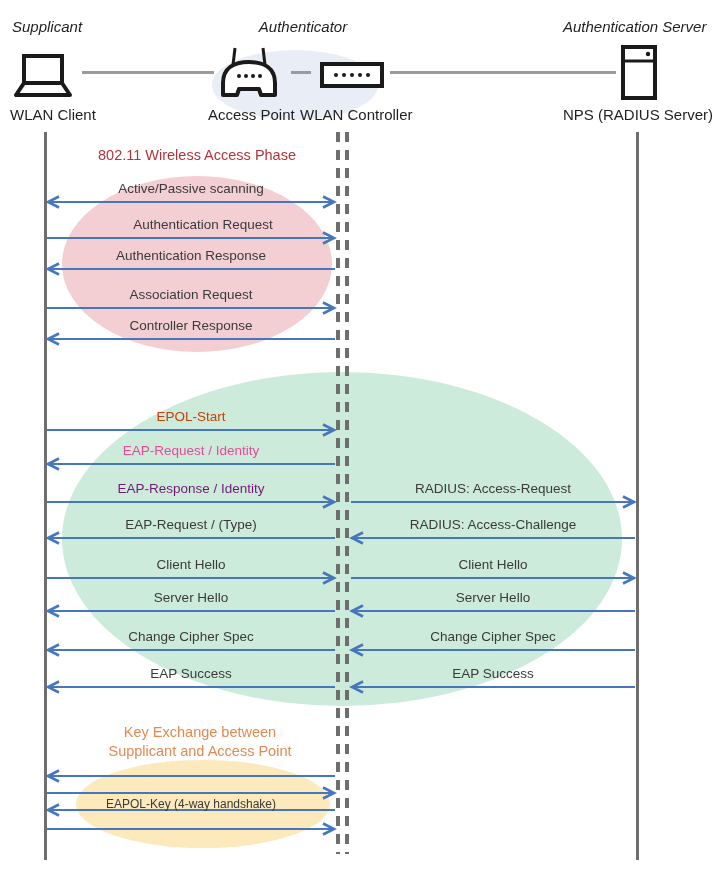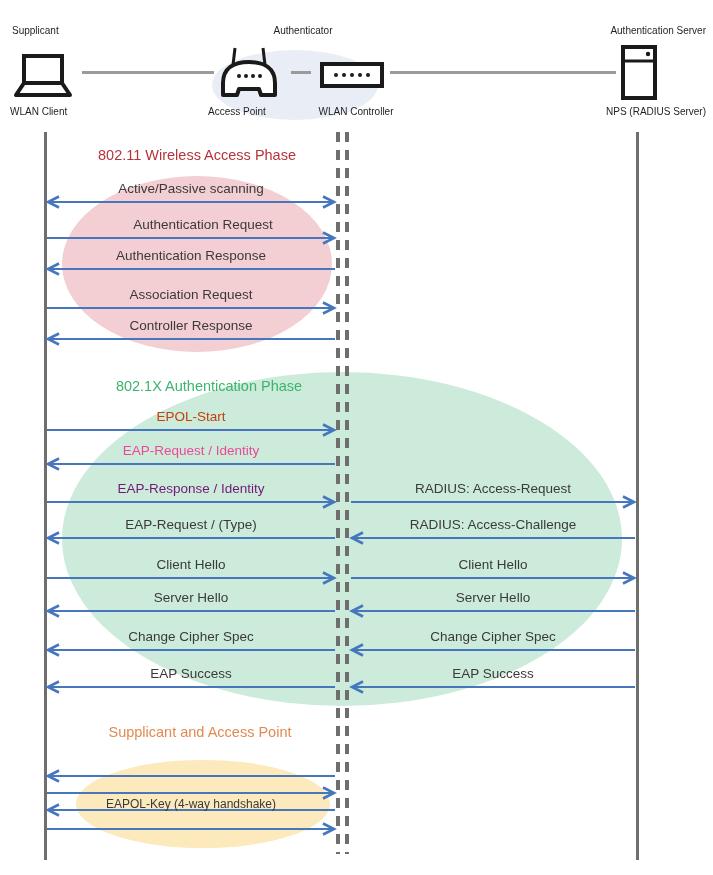--- a/index.html
+++ b/index.html
@@ -7,22 +7,22 @@
     position:relative;width:713px;height:875px;background:#ffffff;overflow:hidden;
     font-family:"Liberation Sans",sans-serif;color:#3a3a3a;
   }
   .ellipse{position:absolute;border-radius:50%;z-index:0;}
   .lifeline{position:absolute;width:3px;background:#6e6e6e;z-index:2;}
   .lifeline-dashed{
     position:absolute;width:4px;z-index:2;
     background:repeating-linear-gradient(to bottom,#6e6e6e 0 10px,transparent 10px 18px);
   }
   .connector{position:absolute;height:3px;background:#9b9b9b;z-index:1;}
-  .role-label{position:absolute;top:25px;font-size:10px;color:#1f1f1f;white-space:nowrap;z-index:3;}
-  .device-label{position:absolute;top:106px;font-size:10px;color:#1f1f1f;white-space:nowrap;z-index:3;}
+  .role-label{position:absolute;top:18px;font-size:15px;color:#1f1f1f;white-space:nowrap;z-index:3;font-style:italic;}
+  .device-label{position:absolute;top:106px;font-size:15px;color:#1f1f1f;white-space:nowrap;z-index:3;}
   .icon{position:absolute;z-index:3;line-height:0;}
   .phase-title{position:absolute;font-size:14.5px;text-align:center;white-space:nowrap;z-index:3;line-height:18.5px;}
   .msg-label{
     position:absolute;height:16px;line-height:16px;font-size:13.5px;text-align:center;
     white-space:nowrap;z-index:4;color:#3a3a3a;
   }
   .msg-arrow{position:absolute;z-index:3;overflow:visible;}
   .float-label{
     position:absolute;font-size:12px;text-align:center;white-space:nowrap;z-index:4;color:#3a3a3a;
   }
@@ -84,22 +84,22 @@
   <div class="device-label" style="left:200px;width:90px;text-align:left;margin-left:8px;">Access Point</div>
   <div class="device-label" style="left:300px;width:112px;text-align:center;">WLAN Controller</div>
   <div class="device-label" style="left:563px;width:143px;text-align:right;">NPS (RADIUS Server)</div>
 
   <div class="lifeline" style="left:44px;top:132px;height:728px;"></div>
   <div class="lifeline-dashed" style="left:336px;top:132px;height:722px;"></div>
   <div class="lifeline-dashed" style="left:345px;top:132px;height:722px;"></div>
   <div class="lifeline" style="left:636px;top:132px;height:728px;"></div>
 
   <div class="phase-title" style="left: 82px; top: 146px; width: 230px; color: rgb(181, 52, 58);">802.11 Wireless Access Phase</div>
-  <div class="phase-title" style="left: 94px; top: 377px; width: 230px; color: rgb(60, 180, 110);">802.1X Authentication Phase</div>
   <div class="phase-title" style="left: 85px; top: 723px; width: 230px; color: rgb(226, 138, 81);">
+    <div>Key Exchange between</div>
     <div>Supplicant and Access Point</div>
   </div>
 
   <div class="float-label" style="left:66px;top:797px;width:250px;">EAPOL-Key (4-way handshake)</div>
 
   <div id="messages">
       <svg width="290" height="16" class="msg-arrow" style="left: 46px; top: 194px;">
         <line x1="1" y1="8" x2="289" y2="8" stroke="#4677BD" stroke-width="2"></line>
         <path d="M277,2.5 L288,8 L277,13.5" fill="none" stroke="#4677BD" stroke-width="2.6"></path>
         <path d="M13,2.5 L2,8 L13,13.5" fill="none" stroke="#4677BD" stroke-width="2.6"></path>

